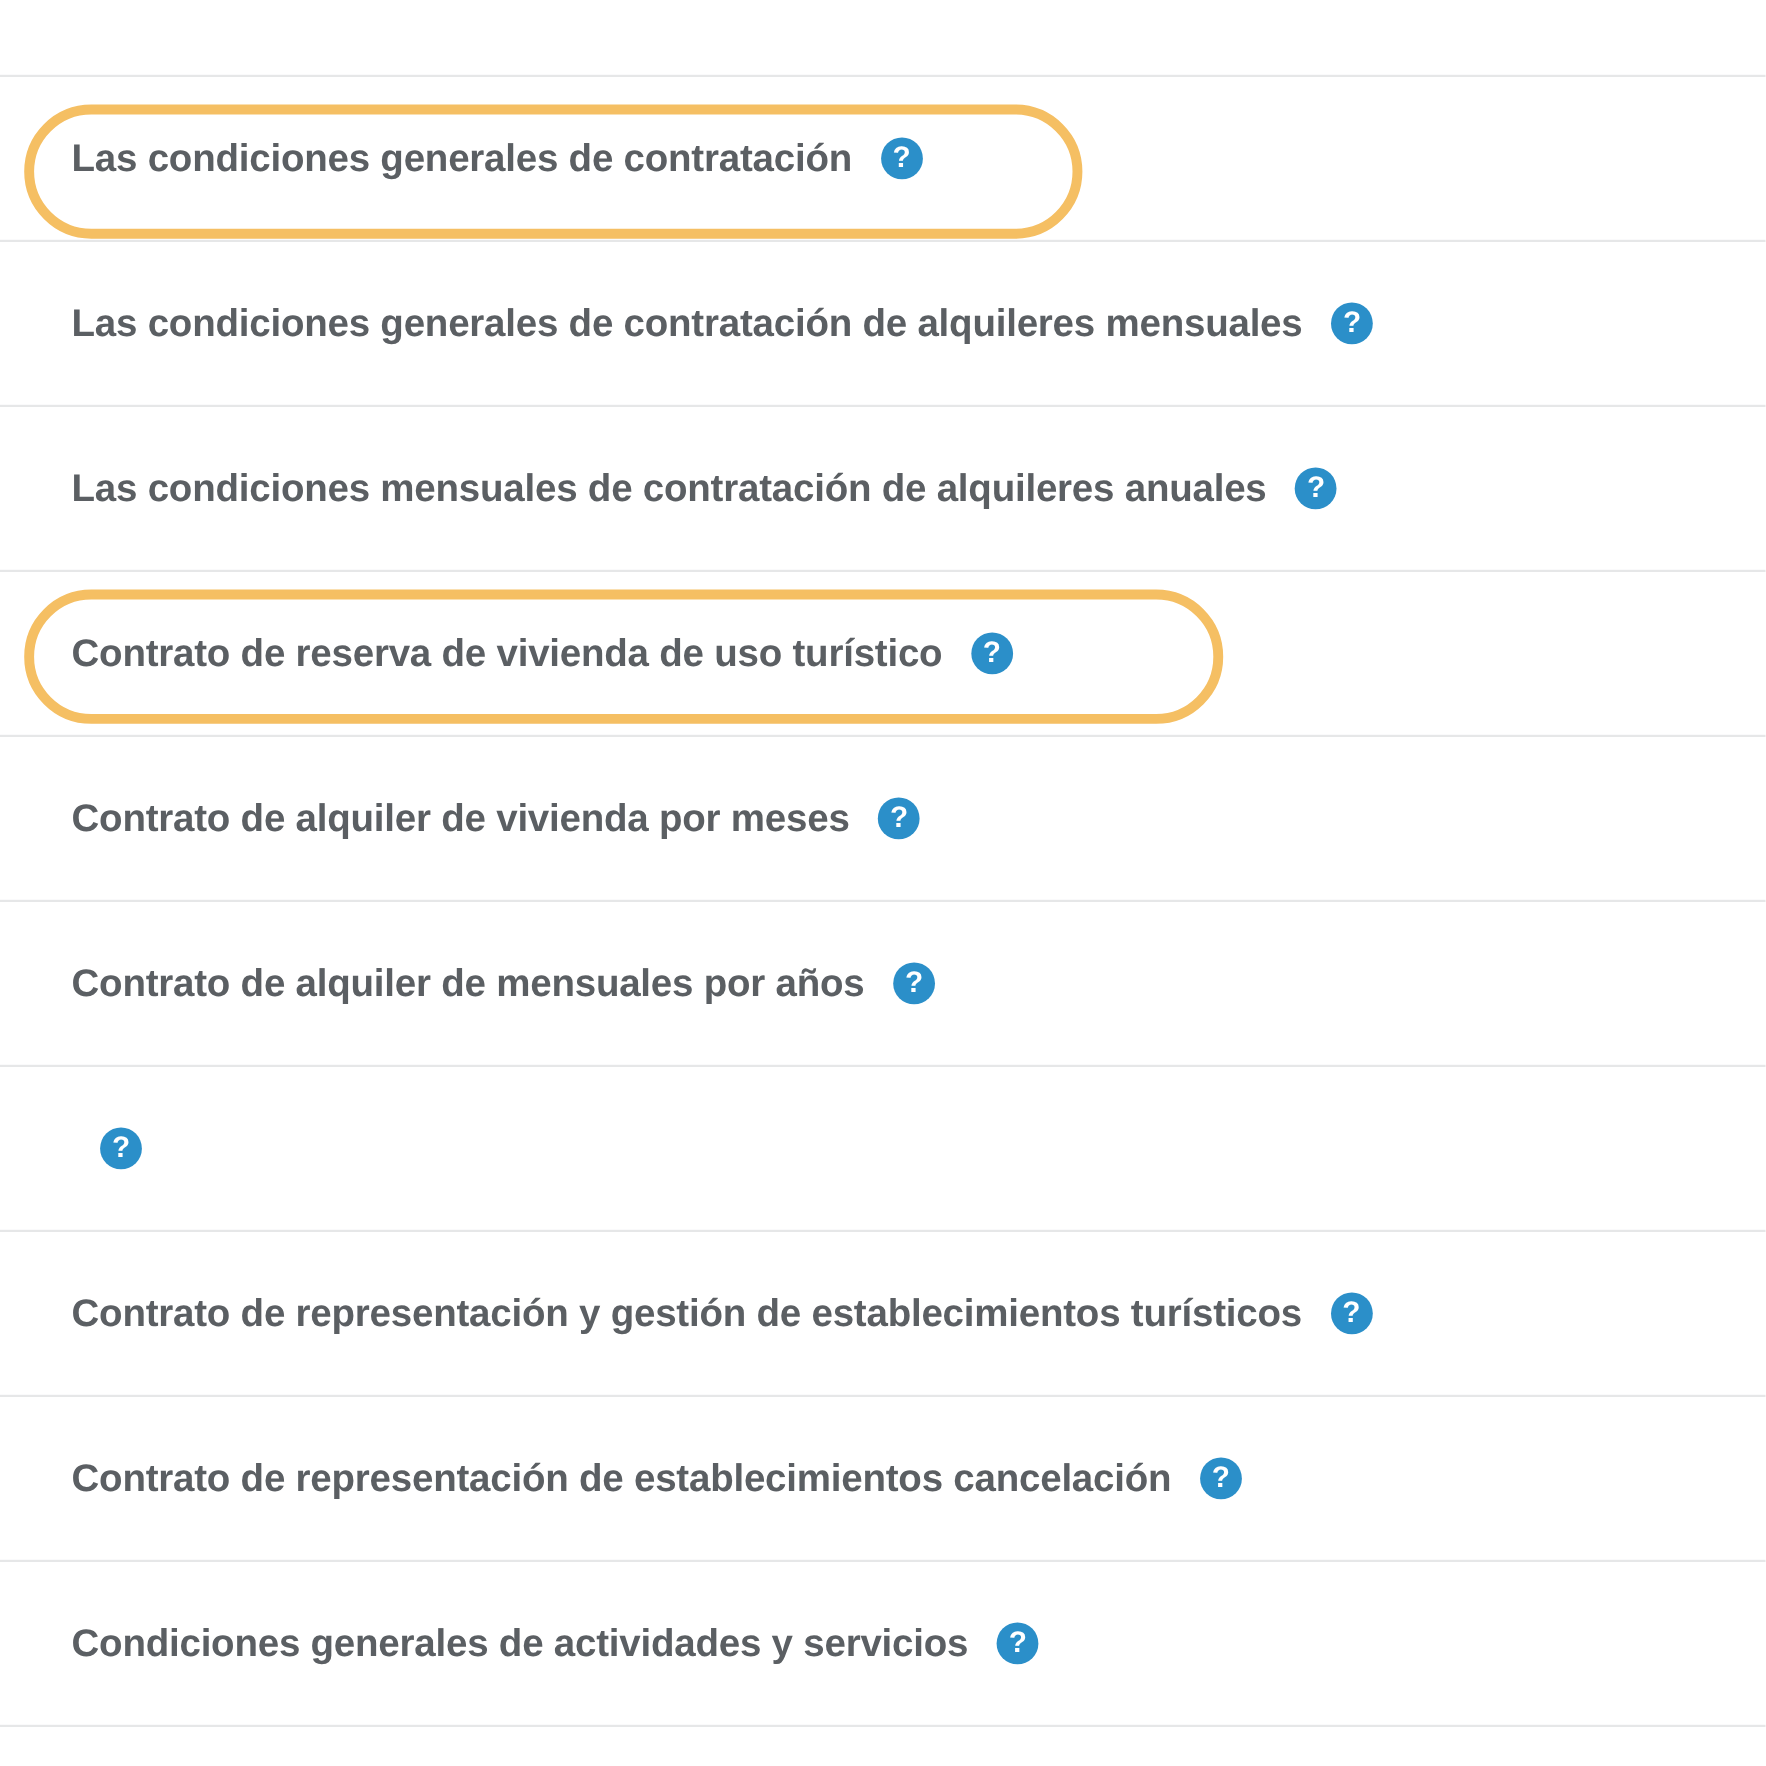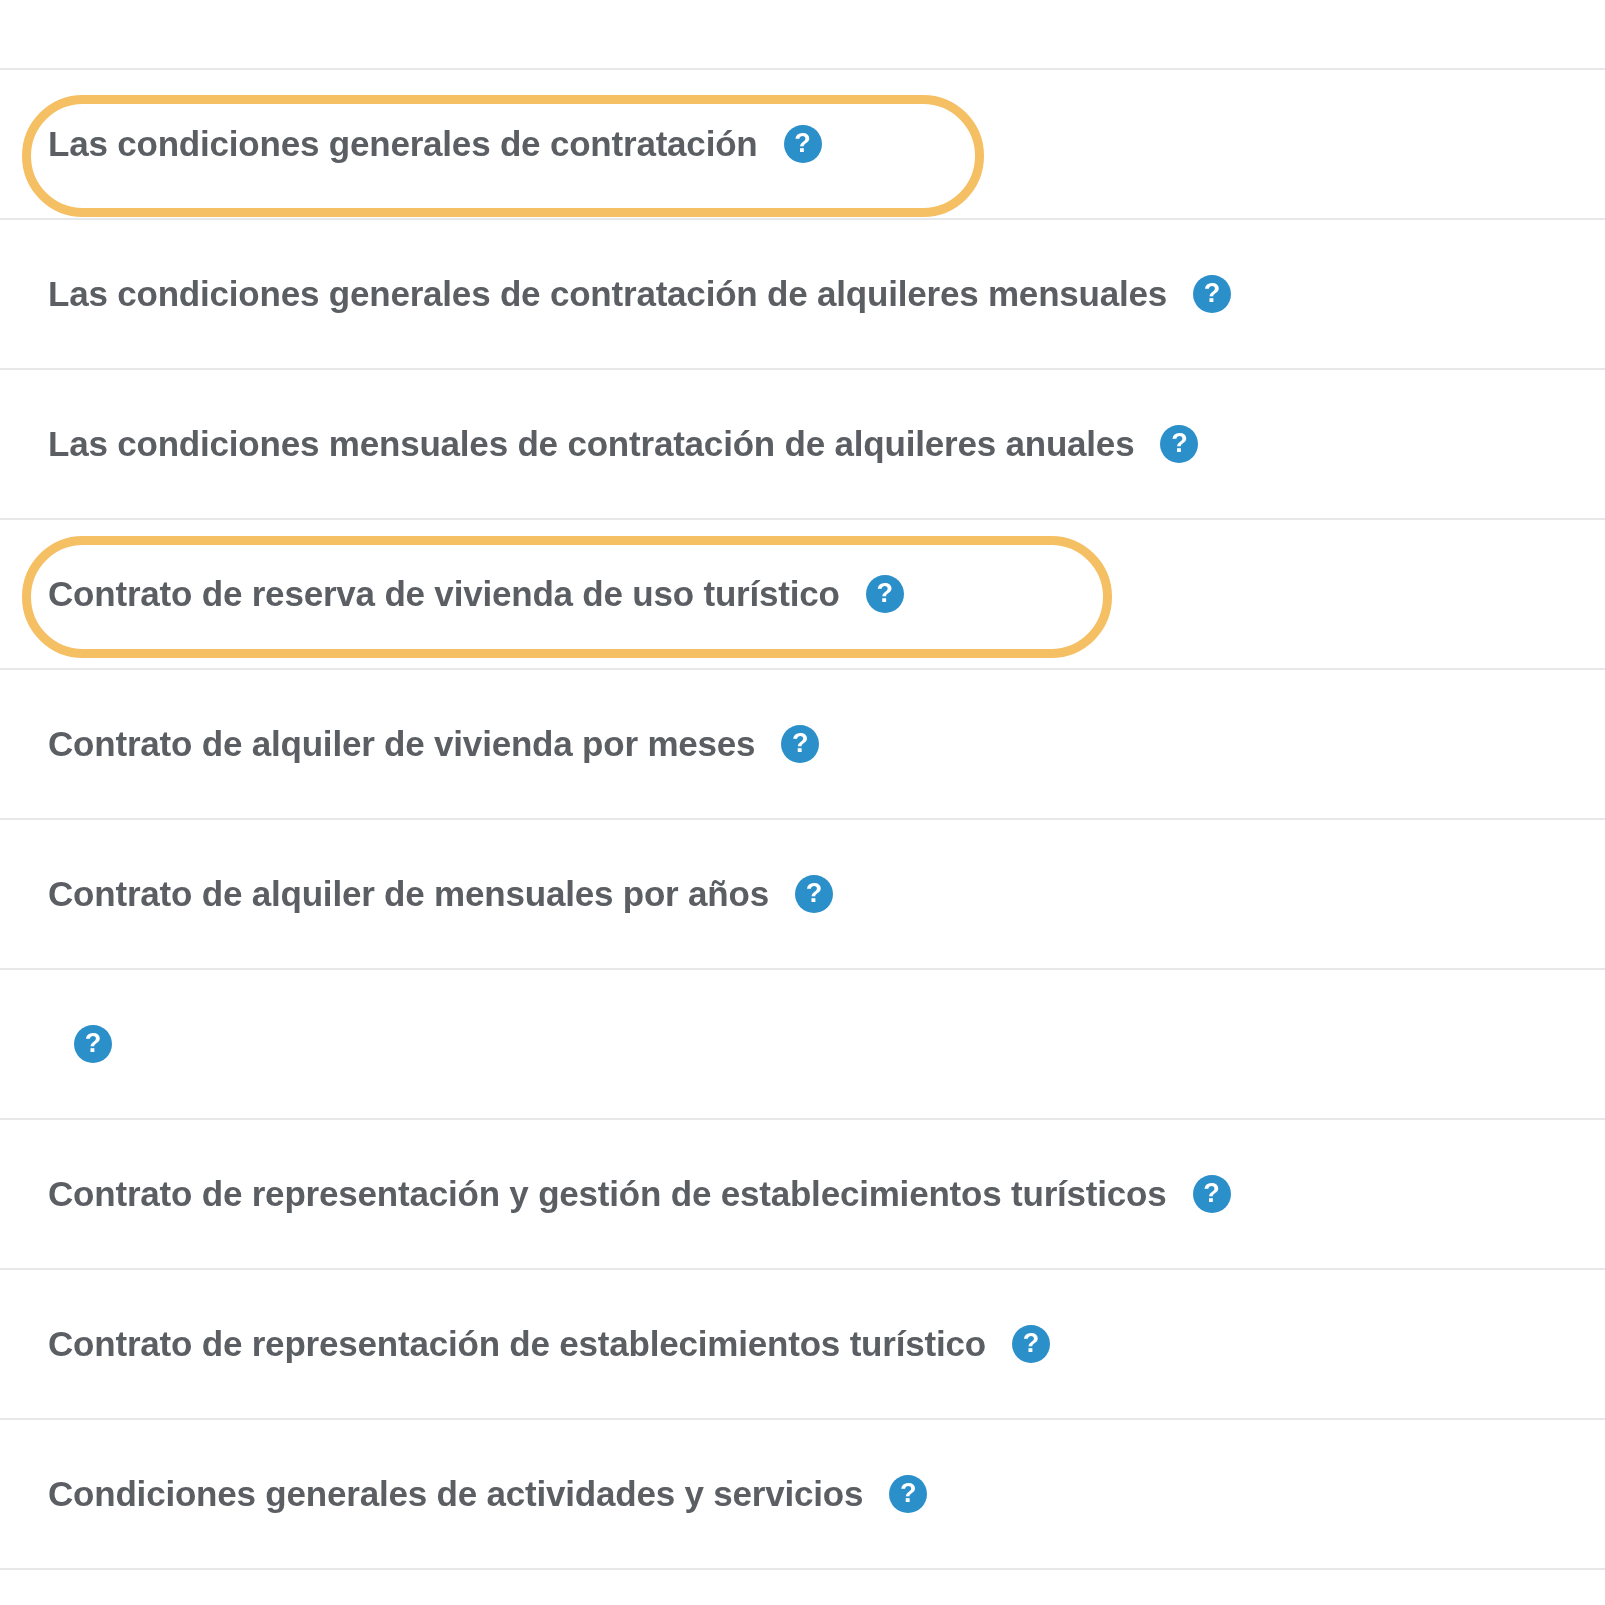--- a/index.html
+++ b/index.html
@@ -26,21 +26,21 @@
     top: 0;
     width: 1605px;
   }
   .row {
     position: relative;
     box-sizing: border-box;
     border-top: 2px solid #e6e7e8;
     height: 150px;
     display: flex;
     align-items: center;
-    padding-left: 48px;
+    padding-left: 65px;
     padding-right: 20px;
   }
   .row:first-child {
     border-top: 2px solid #e6e7e8;
   }
   .row-label {
     font-size: 35px;
     font-weight: bold;
     color: #5b5f63;
     letter-spacing: -0.2px;
@@ -150,21 +150,21 @@
 
     <div class="row">
       <div class="row-inner">
         <span class="row-label">Contrato de representación y gestión de establecimientos turísticos</span>
         <span class="help-icon">?</span>
       </div>
     </div>
 
     <div class="row">
       <div class="row-inner">
-        <span class="row-label">Contrato de representación de establecimientos turístico</span>
+        <span class="row-label">Contrato de representación de establecimientos cancelación</span>
         <span class="help-icon">?</span>
       </div>
     </div>
 
     <div class="row">
       <div class="row-inner">
         <span class="row-label">Condiciones generales de actividades y servicios</span>
         <span class="help-icon">?</span>
       </div>
     </div>

